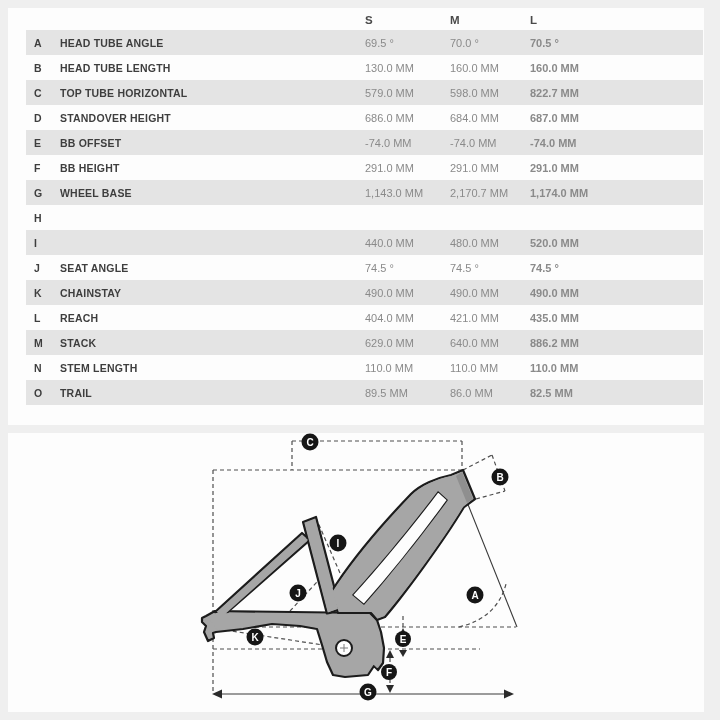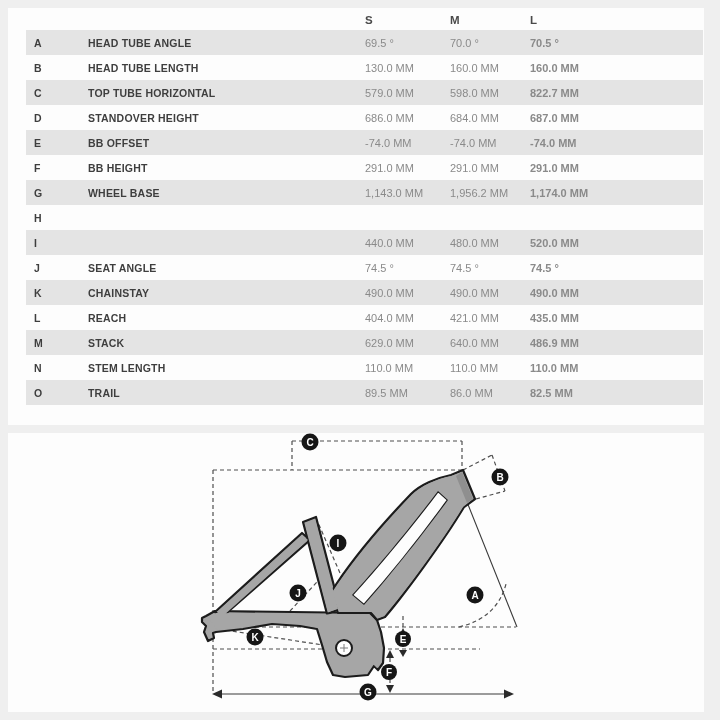--- a/index.html
+++ b/index.html
@@ -16,21 +16,21 @@
   
   .thead{position:relative;height:22px;}
   .thead .col{
     position:absolute;top:6px;font-size:11.5px;font-weight:bold;color:#4a4a4a;
   }
   .trow{position:relative;height:25px;}
   .trow .stripe{position:absolute;left:18px;right:1px;top:0;bottom:0;background:#e4e4e4;display:none;}
   .trow.striped .stripe{display:block;}
   .cell{position:absolute;top:7px;white-space:nowrap;}
   .key{left:26px;font-size:10.5px;font-weight:bold;color:#3e3e3e;}
-  .rlabel{left:52px;font-size:10.5px;font-weight:bold;color:#3e3e3e;letter-spacing:.2px;margin-left:28px;}
+  .rlabel{left:52px;font-size:10.5px;font-weight:bold;color:#3e3e3e;letter-spacing:.2px;}
   .val{font-size:11px;color:#8a8a8a;text-align:right;}
   .col-s{left:357px;} .col-m{left:442px;} .col-l{left:522px;font-weight:bold;}
 
   
   #frame-svg{position:absolute;left:-8px;top:-3px;}
   .dash{stroke:#4f4f4f;stroke-width:1.2;stroke-dasharray:4 3;fill:none;}
   .solidline{stroke:#3a3a3a;stroke-width:1.1;fill:none;}
   .frame{fill:#a6a6a6;stroke:#1c1c1c;stroke-width:2.2;stroke-linejoin:round;}
   .framefill{fill:#a6a6a6;stroke:none;}
   .dimlabel circle{fill:#161616;}
@@ -94,21 +94,21 @@
       <span class="cell rlabel">BB HEIGHT</span>
       <span class="cell val col-s">291.0 MM</span>
       <span class="cell val col-m">291.0 MM</span>
       <span class="cell val col-l">291.0 MM</span>
     </div>
       <div class="trow striped">
       <div class="stripe"></div>
       <span class="cell key">G</span>
       <span class="cell rlabel">WHEEL BASE</span>
       <span class="cell val col-s">1,143.0 MM</span>
-      <span class="cell val col-m">1,956.2 MM</span>
+      <span class="cell val col-m">2,170.7 MM</span>
       <span class="cell val col-l">1,174.0 MM</span>
     </div>
       <div class="trow">
 
       <span class="cell key">H</span>
       <span class="cell val col-s"></span>
       <span class="cell val col-m"></span>
       <span class="cell val col-l"></span>
     </div>
       <div class="trow striped">
@@ -141,21 +141,21 @@
       <span class="cell val col-s">404.0 MM</span>
       <span class="cell val col-m">421.0 MM</span>
       <span class="cell val col-l">435.0 MM</span>
     </div>
       <div class="trow striped">
       <div class="stripe"></div>
       <span class="cell key">M</span>
       <span class="cell rlabel">STACK</span>
       <span class="cell val col-s">629.0 MM</span>
       <span class="cell val col-m">640.0 MM</span>
-      <span class="cell val col-l">486.9 MM</span>
+      <span class="cell val col-l">886.2 MM</span>
     </div>
       <div class="trow">
 
       <span class="cell key">N</span>
       <span class="cell rlabel">STEM LENGTH</span>
       <span class="cell val col-s">110.0 MM</span>
       <span class="cell val col-m">110.0 MM</span>
       <span class="cell val col-l">110.0 MM</span>
     </div>
       <div class="trow striped">

